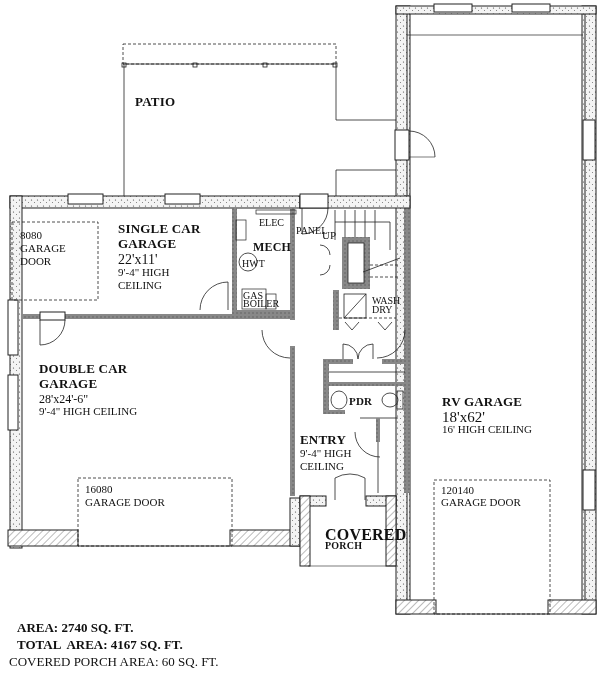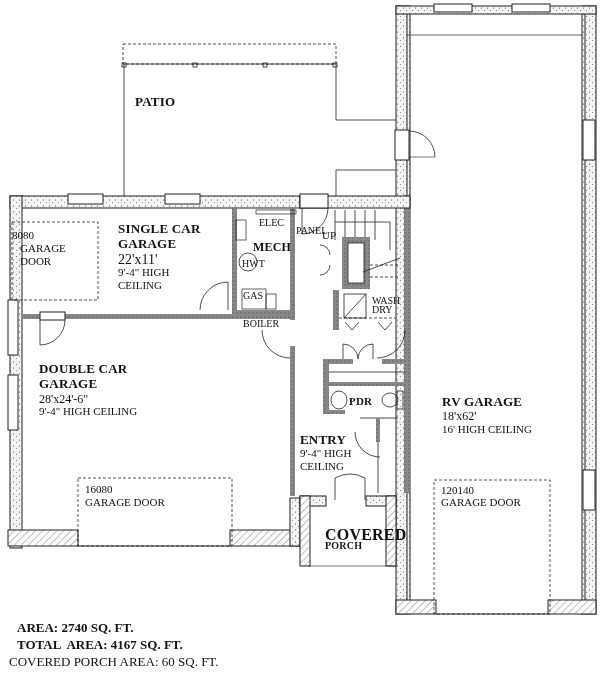--- a/index.html
+++ b/index.html
@@ -181,30 +181,30 @@
 </svg>
 
 <div class="lbl room-title" style="left:135px;top:95px;">PATIO</div>
 
 <div class="lbl room-title" style="left:118px;top:222px;">SINGLE CAR</div>
 <div class="lbl room-title" style="left:118px;top:237px;">GARAGE</div>
 <div class="lbl room-dim" style="left:118px;top:253px;">22'x11'</div>
 <div class="lbl room-note" style="left:118px;top:267px;">9'-4" HIGH</div>
 <div class="lbl room-note" style="left:118px;top:280px;">CEILING</div>
 
-<div class="lbl room-note" style="left:12px;top:230px;text-align:center;">8080</div>
+<div class="lbl room-note" style="left:20px;top:230px;text-align:center;">8080</div>
 <div class="lbl room-note" style="left:20px;top:243px;">GARAGE</div>
 <div class="lbl room-note" style="left:20px;top:256px;">DOOR</div>
 
 <div class="lbl tiny" style="left:259px;top:218px;">ELEC</div>
 <div class="lbl tiny" style="left:259px;top:226px;margin-left:37px;">PANEL</div>
 <div class="lbl room-title" style="left:253px;top:241px;font-size:12px;">MECH</div>
 <div class="lbl tiny" style="left:242px;top:259px;">HWT</div>
 <div class="lbl tiny" style="left:243px;top:291px;">GAS</div>
-<div class="lbl tiny" style="left:243px;top:299px;margin-top:20px;">BOILER</div>
+<div class="lbl tiny" style="left:243px;top:299px;">BOILER</div>
 
 <div class="lbl room-note" style="left:322px;top:230px;">UP</div>
 <div class="lbl tiny" style="left:372px;top:296px;">WASH</div>
 <div class="lbl tiny" style="left:372px;top:305px;">DRY</div>
 
 <div class="lbl room-title" style="left:39px;top:362px;">DOUBLE CAR</div>
 <div class="lbl room-title" style="left:39px;top:377px;">GARAGE</div>
 <div class="lbl room-note" style="left:39px;top:393px;font-size:12px;">28'x24'-6"</div>
 <div class="lbl room-note" style="left:39px;top:406px;">9'-4" HIGH CEILING</div>
 <div class="lbl room-note" style="left:85px;top:484px;">16080</div>
@@ -213,20 +213,20 @@
 <div class="lbl room-title" style="left:349px;top:396px;font-size:11px;">PDR</div>
 
 <div class="lbl room-title" style="left:300px;top:433px;">ENTRY</div>
 <div class="lbl room-note" style="left:300px;top:448px;">9'-4" HIGH</div>
 <div class="lbl room-note" style="left:300px;top:461px;">CEILING</div>
 
 <div class="lbl room-title" style="left:325px;top:527px;font-size:16px;">COVERED</div>
 <div class="lbl room-title" style="left:325px;top:541px;font-size:10px;">PORCH</div>
 
 <div class="lbl room-title" style="left:442px;top:395px;">RV GARAGE</div>
-<div class="lbl room-note" style="left:442px;top:410px;font-size:12px;">18'x62'</div>
+<div class="lbl room-note" style="left:442px;top:410px;font-size:15px;">18'x62'</div>
 <div class="lbl room-note" style="left:442px;top:424px;">16' HIGH CEILING</div>
 <div class="lbl room-note" style="left:441px;top:485px;">120140</div>
 <div class="lbl room-note" style="left:441px;top:497px;">GARAGE DOOR</div>
 
 <div class="lbl area b" style="left:9px;top:621px;">AREA: 2740 SQ. FT.</div>
 <div class="lbl area b" style="left:9px;top:638px;white-space:pre;">TOTAL  AREA: 4167 SQ. FT.</div>
 <div class="lbl area" style="left:9px;top:655px;">COVERED PORCH AREA: 60 SQ. FT.</div>
 
 </body></html>

